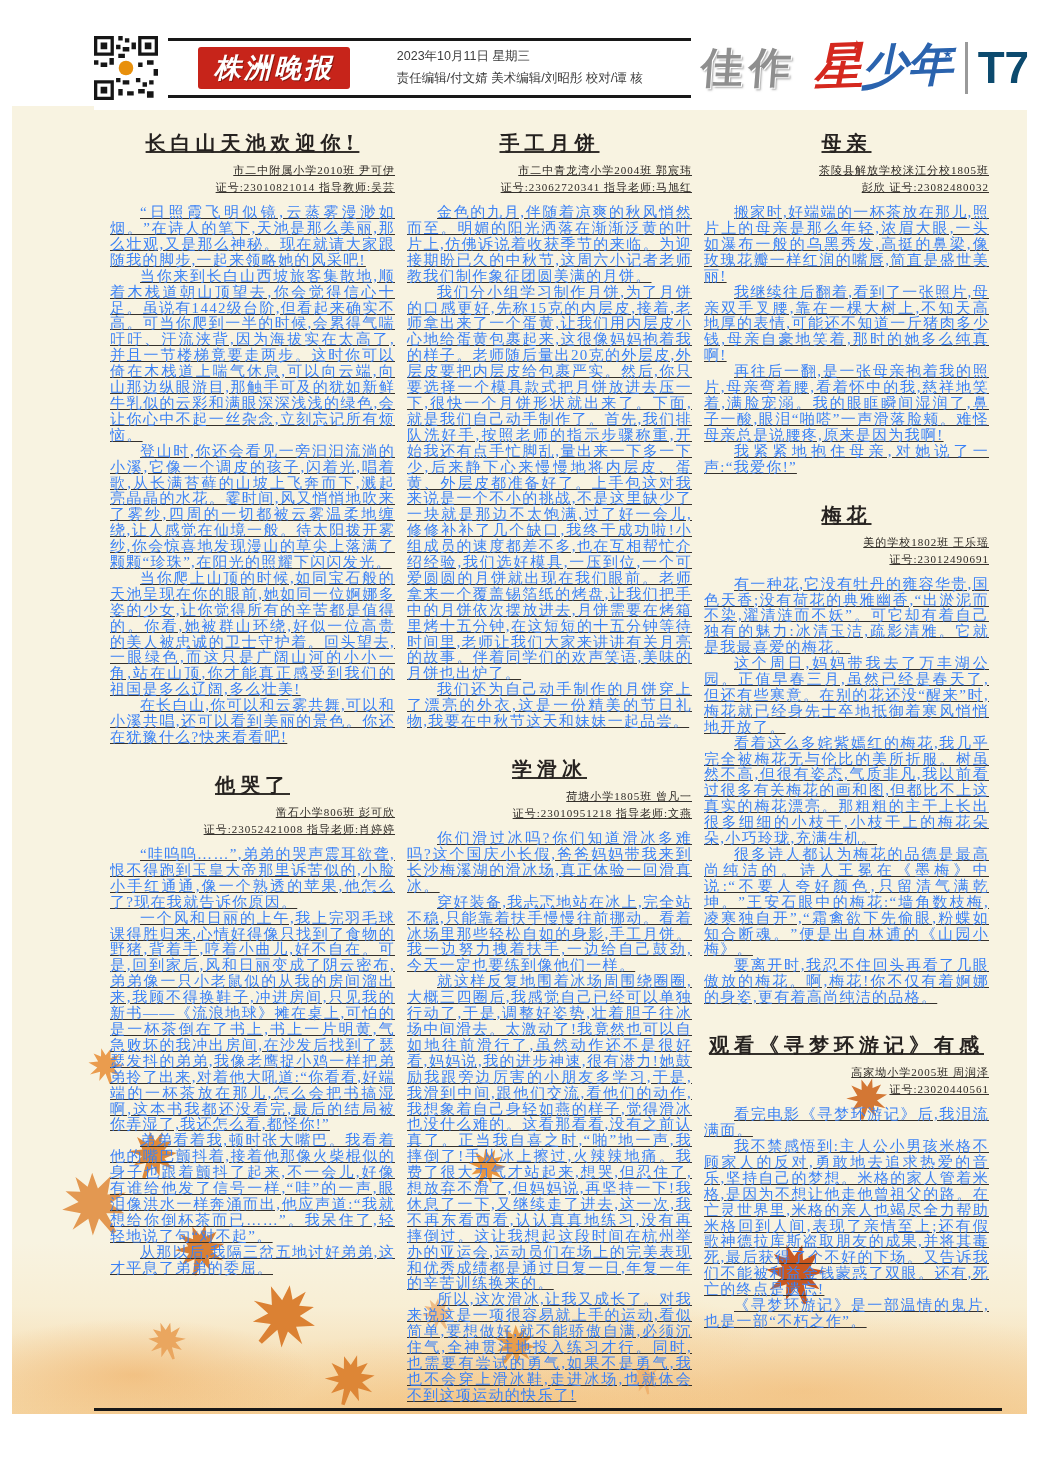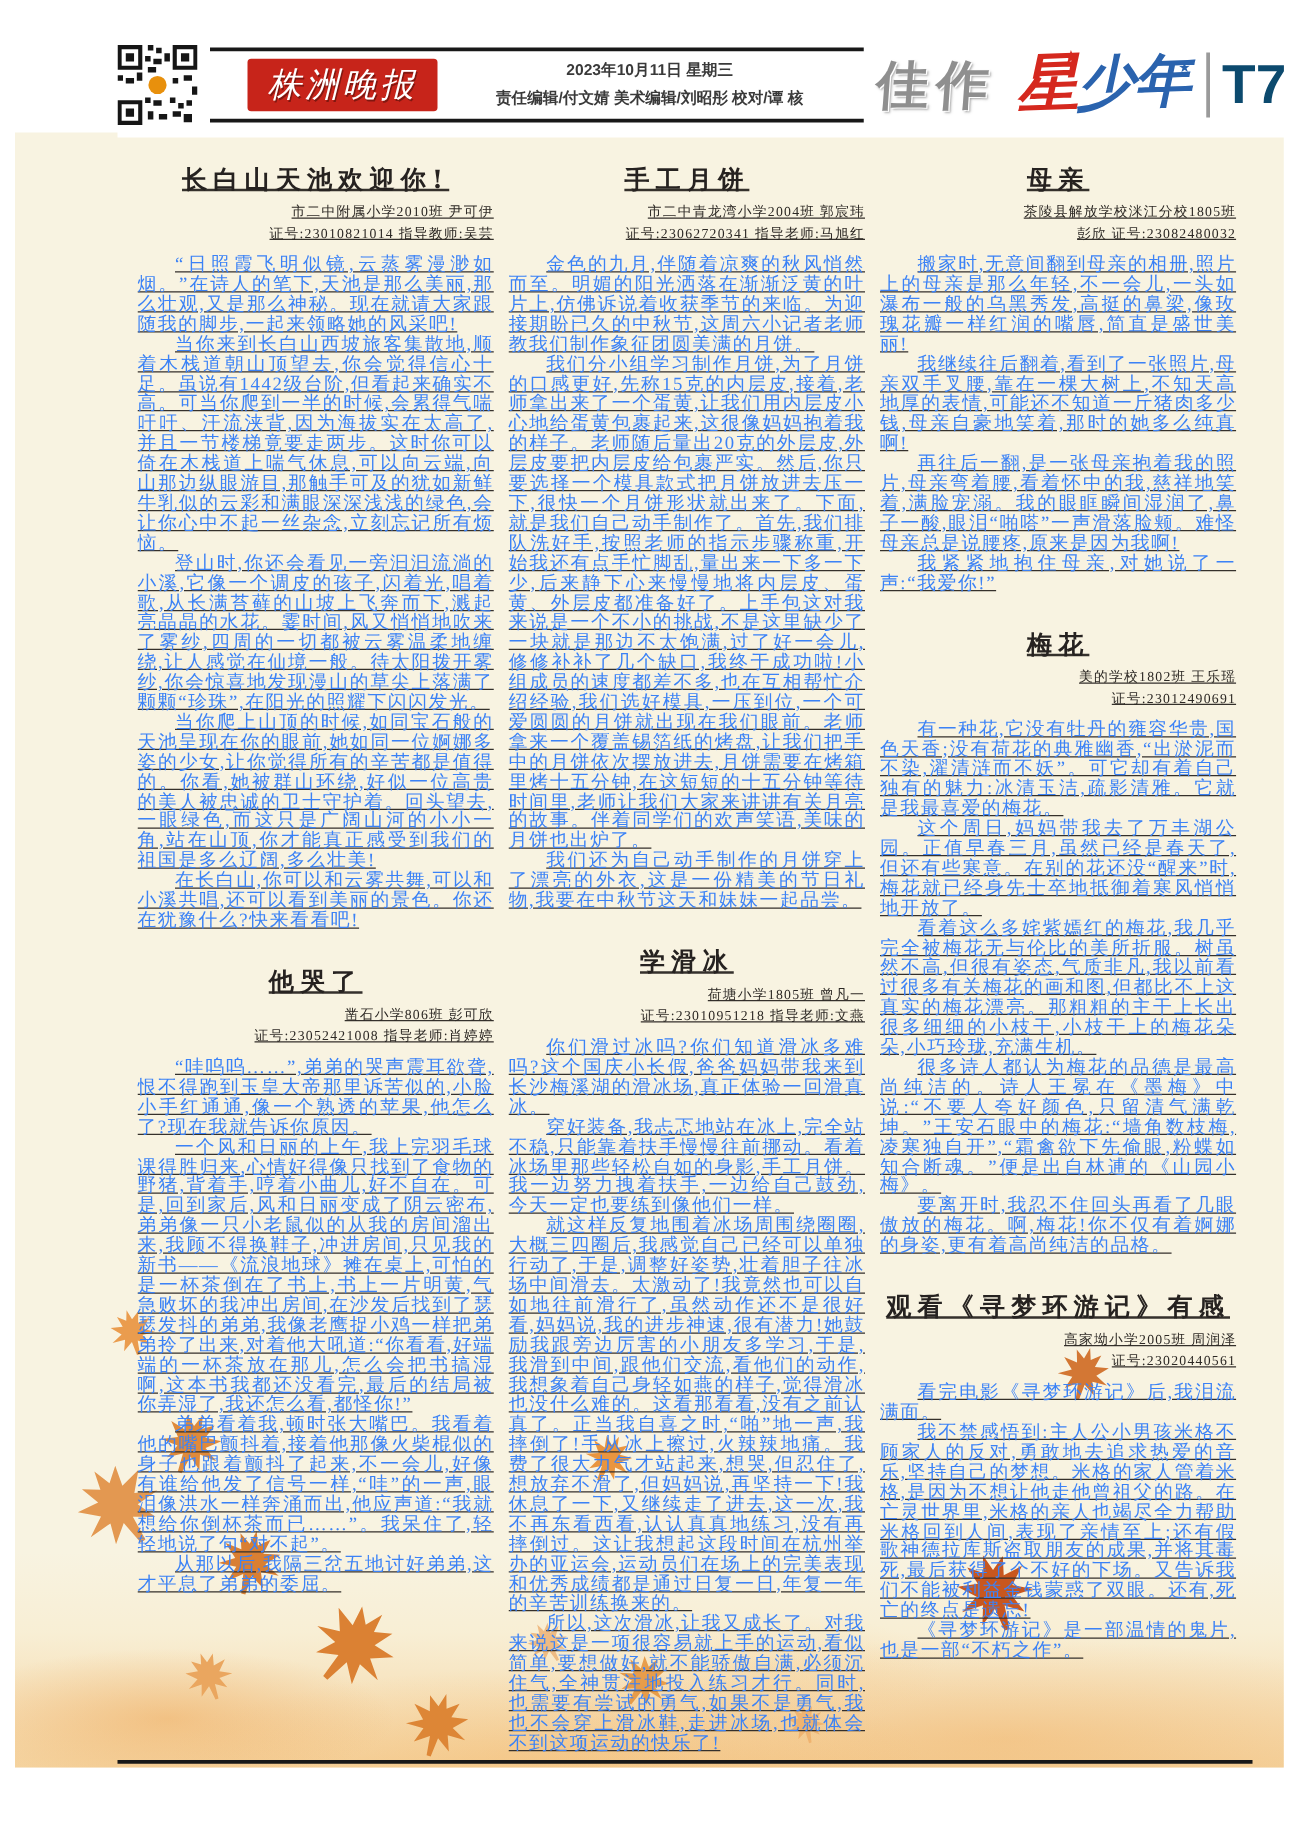--- a/index.html
+++ b/index.html
@@ -24,28 +24,28 @@
   }
   .qr { width:64px; height:64px; flex:0 0 auto; }
   .ruled-strip {
     flex:1 1 auto; height:60px;
     border-top:3px solid #181818; border-bottom:3px solid #181818;
     display:flex; align-items:center;
   }
   .masthead {
     margin-left:30px; width:152px; height:42px; background:#c7241a;
     border-radius:3px; display:flex; align-items:center; justify-content:center;
-    color:#fff; font-weight:normal; font-size:27px; letter-spacing:3px;
+    color:#fff; font-weight:bold; font-size:27px; letter-spacing:3px;
     font-style:italic; text-shadow:1px 1px 0 rgba(0,0,0,.35);
     flex:0 0 auto;
   }
   .date-block {
-    margin-left:auto; margin-right:48px; text-align:center;
+    margin-left:auto; margin-right:48px; text-align:left;
     font-family:"Liberation Sans", sans-serif;
-    font-size:12.5px; font-weight:bold; color:#3a3a3a; line-height:1.75;
+    font-size:12.5px; font-weight:normal; color:#3a3a3a; line-height:1.75;
   }
   .section-label {
     flex:0 0 auto;
     font-size:42px; font-weight:bold; color:#8f8f8f; letter-spacing:6px;
     font-family:"DejaVu Serif", serif;
     text-shadow:1px 1px 0 #ffffff, 2px 2px 2px rgba(90,90,90,.55);
     transform:skewX(-4deg);
   }
   .brand {
     flex:0 0 auto; position:relative; display:flex; align-items:flex-end;
@@ -253,21 +253,21 @@
     </div>
   </div>
     <div class="col">
     <div class="article">
       <div class="article-title">母亲</div>
       <div class="article-byline">
             <div>茶陵县解放学校洣江分校1805班</div>
             <div>彭欣   证号:23082480032</div>
           </div>
       <div class="article-body">
-            <p>搬家时,无意间翻到母亲的相册,照片上的母亲是那么年轻,不一会儿,一头如瀑布一般的乌黑秀发,高挺的鼻梁,像玫瑰花瓣一样红润的嘴唇,简直是盛世美丽!</p>
+            <p>搬家时,好端端的一杯茶放在那儿,照片上的母亲是那么年轻,浓眉大眼,一头如瀑布一般的乌黑秀发,高挺的鼻梁,像玫瑰花瓣一样红润的嘴唇,简直是盛世美丽!</p>
             <p>我继续往后翻着,看到了一张照片,母亲双手叉腰,靠在一棵大树上,不知天高地厚的表情,可能还不知道一斤猪肉多少钱,母亲自豪地笑着,那时的她多么纯真啊!</p>
             <p>再往后一翻,是一张母亲抱着我的照片,母亲弯着腰,看着怀中的我,慈祥地笑着,满脸宠溺。我的眼眶瞬间湿润了,鼻子一酸,眼泪“啪嗒”一声滑落脸颊。难怪母亲总是说腰疼,原来是因为我啊!</p>
             <p>我紧紧地抱住母亲,对她说了一声:“我爱你!”</p>
           </div>
     </div>
 
     <div class="article">
       <div class="article-title">梅花</div>
       <div class="article-byline">
             <div>美的学校1802班 王乐瑶</div>

